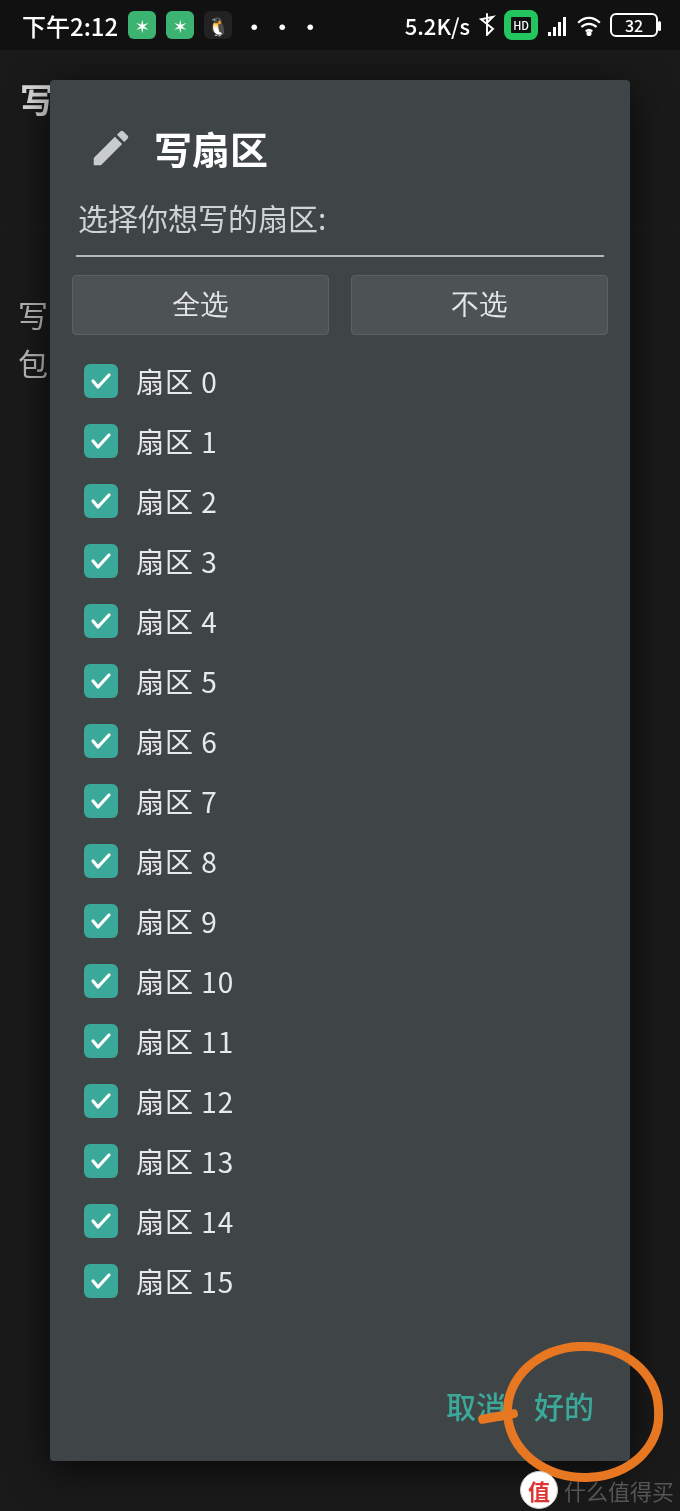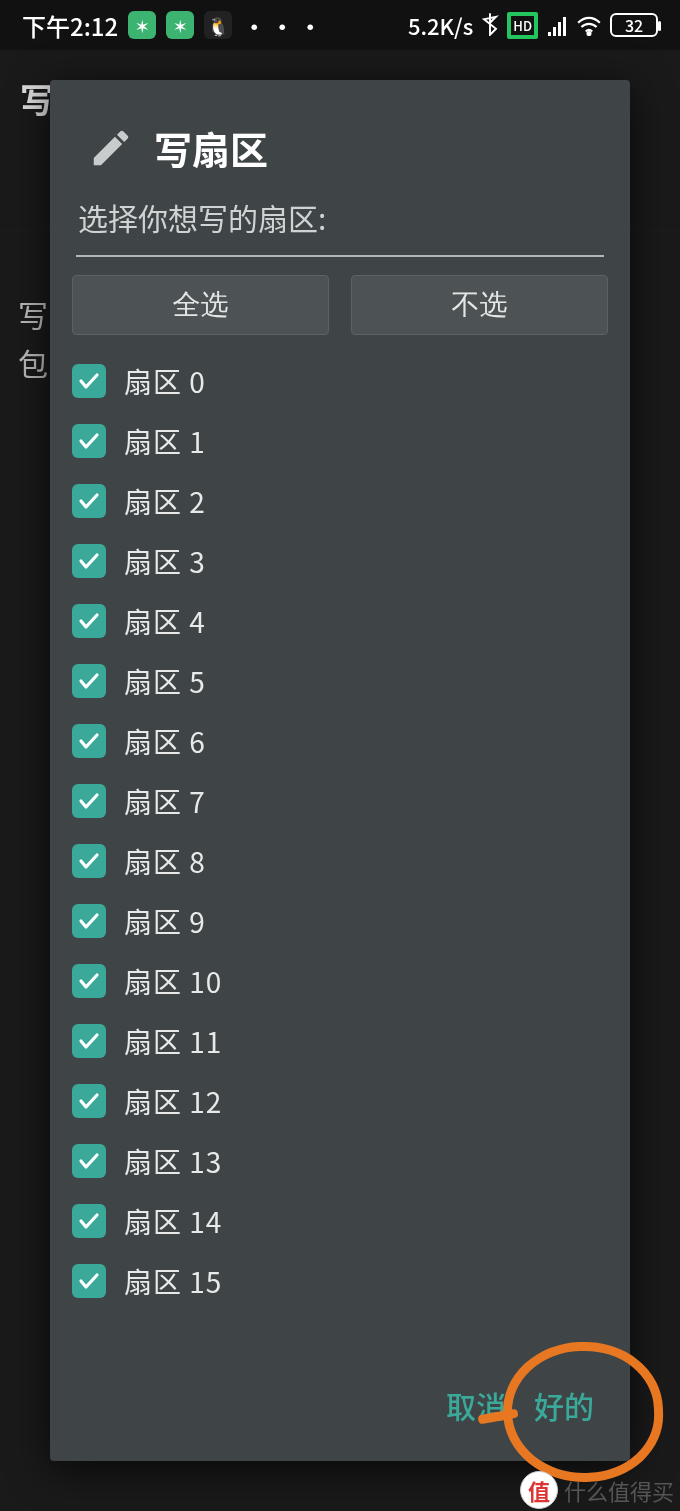--- a/index.html
+++ b/index.html
@@ -27,21 +27,21 @@
   
   .dialog { position:absolute; left:50px; right:50px; top:80px; bottom:50px; background:#3f4547; border-radius:4px; box-shadow:0 8px 40px rgba(0,0,0,.7); display:flex; flex-direction:column; }
   .dlg-header { display:flex; align-items:center; gap:20px; padding:40px 28px 6px 38px; }
   .dlg-title { font-size:38px; font-weight:700; color:#fff; }
   .pencil { width:46px; height:46px; color:#ccc; }
   .dlg-sub { font-size:30px; color:#cfd3d4; padding:14px 28px 10px 28px; }
   .rule { margin:6px 26px 18px 26px; height:2px; background:#cfd3d4; opacity:.8;}
   .seg { display:flex; gap:22px; padding:0 22px 10px 22px; }
   .seg button { flex:1; height:60px; background:#4d5355; border:1.5px solid #5b6264; color:#e4e6e6; font-size:28px; border-radius:4px; cursor:pointer;}
   .seg button:first-child { font-weight:500;}
-  .list { padding:6px 38px 0 22px; overflow:auto; }
+  .list { padding:6px 38px 0 22px; overflow:auto;margin-left:12px; }
   .row { display:flex; align-items:center; gap:18px; height:60px; }
   .cb { width:34px; height:34px; border-radius:6px; background:#3aa99a; display:flex; align-items:center; justify-content:center; flex:none; }
   .cb svg { width:24px; height:24px; color:#fff; }
   .row-label { font-size:28px; color:#e8eaea; letter-spacing:1px;}
   .dlg-actions { margin-top:auto; display:flex; justify-content:flex-end; gap:28px; padding:18px 36px 34px 0; }
   .dlg-actions span { font-size:30px; color:#3aa99a; font-weight:500; cursor:pointer;}
 
   
   .anno { position:absolute; right:17px; bottom:29px; width:160px; height:140px; border:9px solid #e87722; border-radius:50% 50% 48% 52%; transform:rotate(-2deg); pointer-events:none; }
   .anno::before { content:""; position:absolute; left:-34px; top:58px; width:40px; height:9px; background:#e87722; border-radius:4px; transform:rotate(-8deg);}
@@ -63,21 +63,21 @@
       <span class="sicon dark">🐧</span>
       <span class="dots">•••</span>
     </div>
     <div class="status-right">
       <span class="tiny">5.2K/s</span>
       <span>
         <svg width="18" height="24" viewBox="0 0 12 20" stroke="#fff" stroke-width="1.6" fill="none">
             <path d="M6 1v18l5-5-10-8 10-2-5 5"></path>
           </svg>
       </span>
-      <span class="tiny" style="font-size:13px;border:4px solid #22c55e;padding:0 2px;border-radius:2px;">HD</span>
+      <span class="tiny" style="font-size:11px;border:7px solid #22c55e;padding:0 2px;border-radius:8px;">HD</span>
       <span>
         <svg width="22" height="20" viewBox="0 0 22 20">
             <path fill="#fff" d="M2 16h3v4H2zm5-5h3v9H7zm5-5h3v14h-3zm5-5h3v19h-3z"></path>
           </svg>
       </span>
       <span>
         <svg width="26" height="20" viewBox="0 0 24 18" fill="none" stroke="#fff" stroke-width="2">
             <path d="M2 6c6-6 14-6 20 0M5 10c4-4 10-4 14 0M9 14c2-2 4-2 6 0"></path>
             <circle cx="12" cy="16" r="1.4" fill="#fff"></circle>
           </svg>

